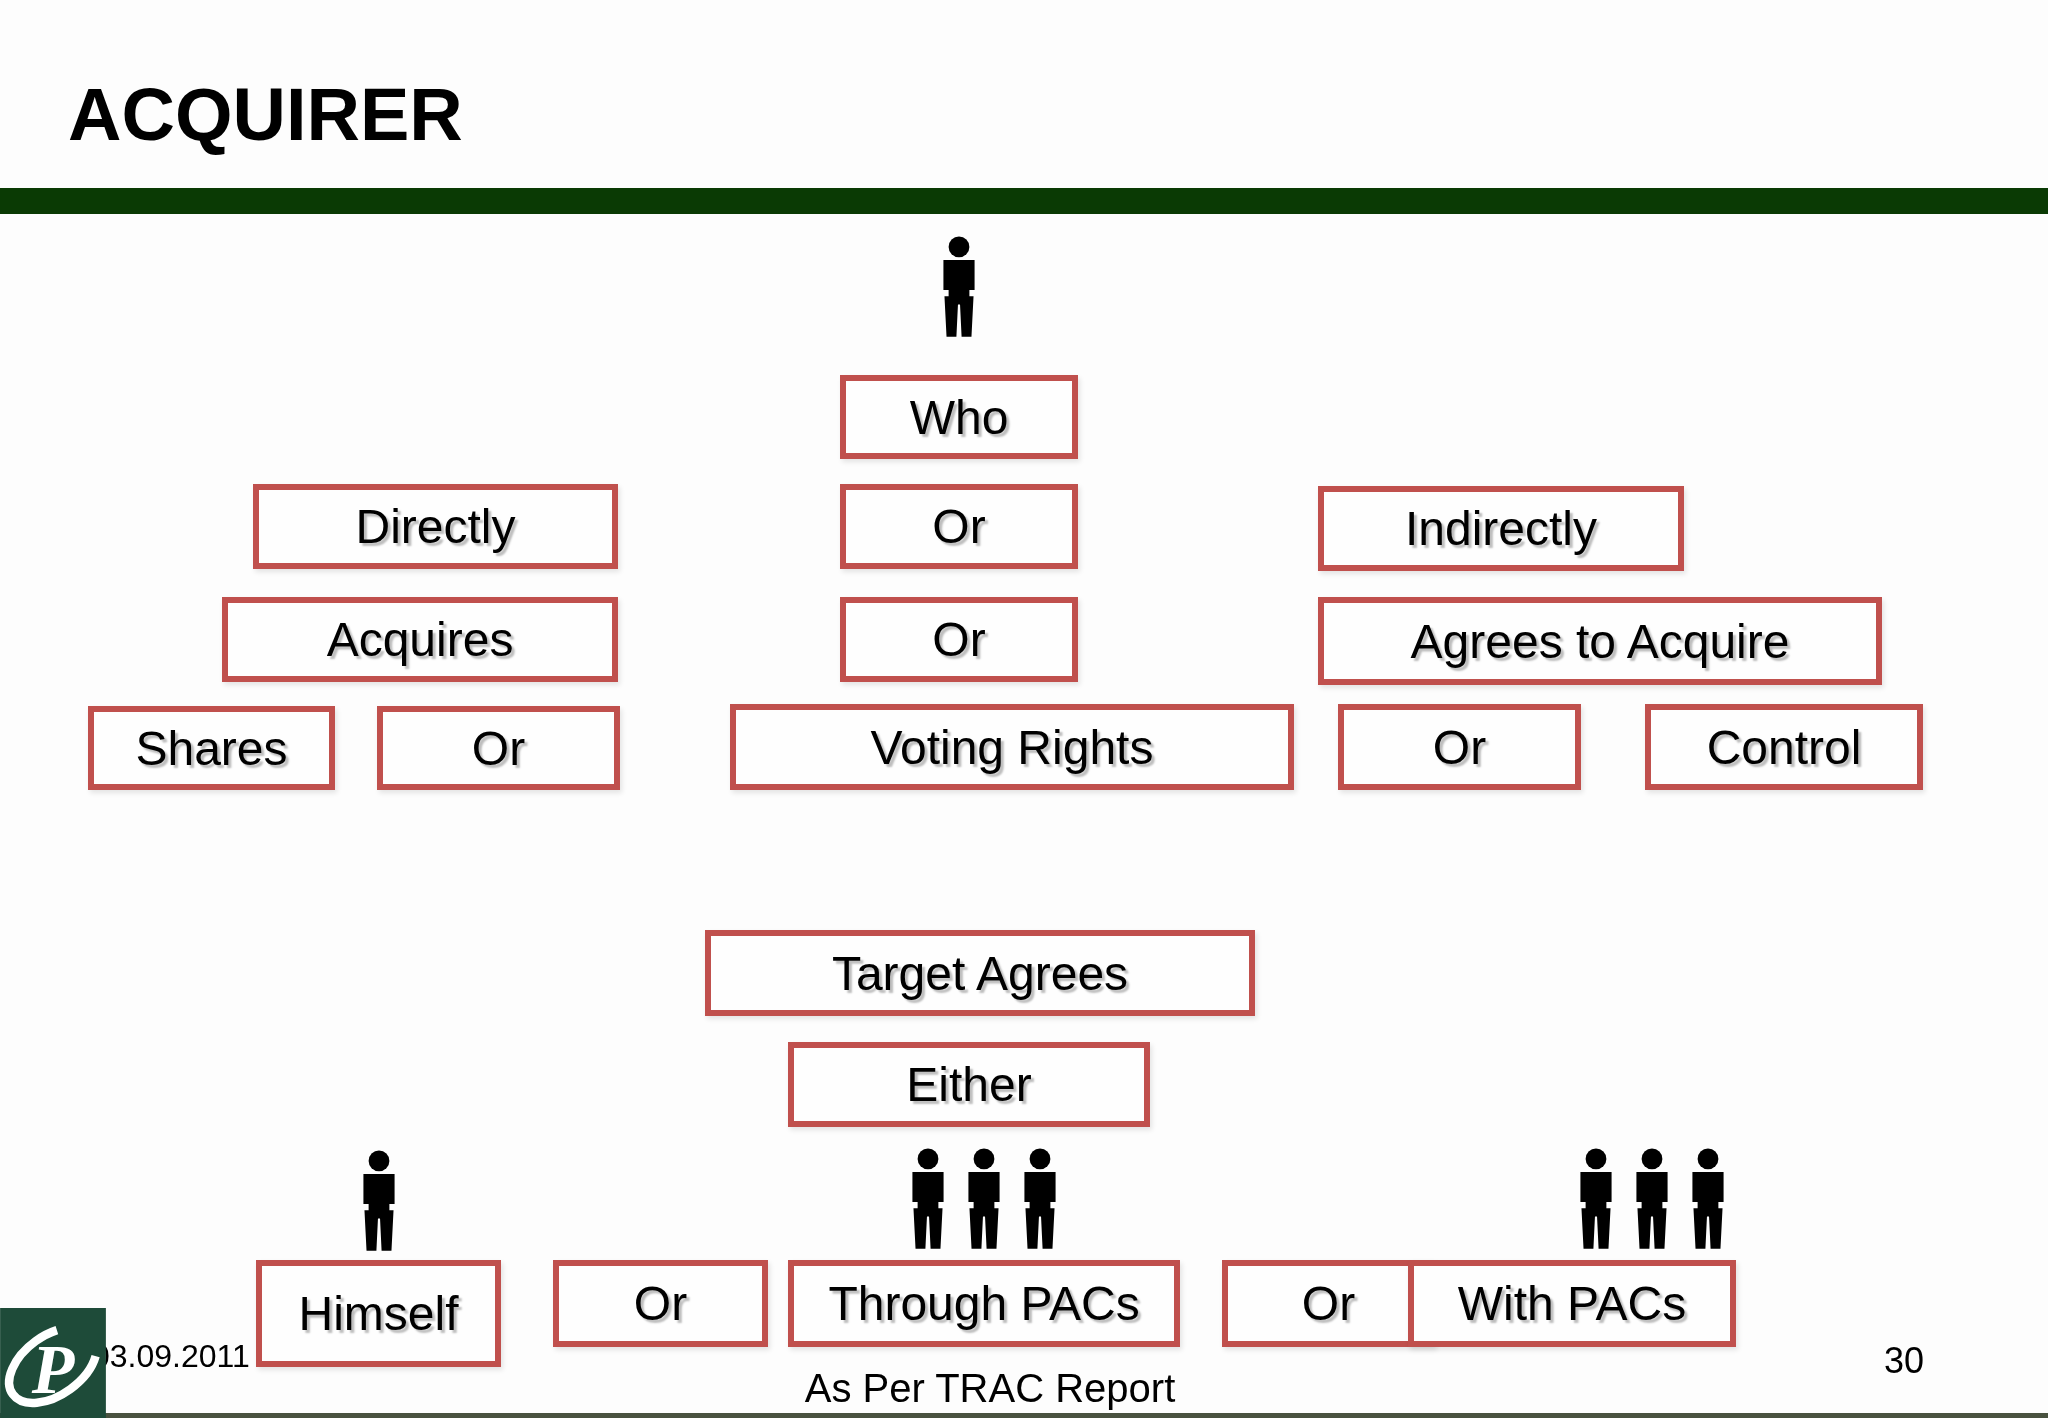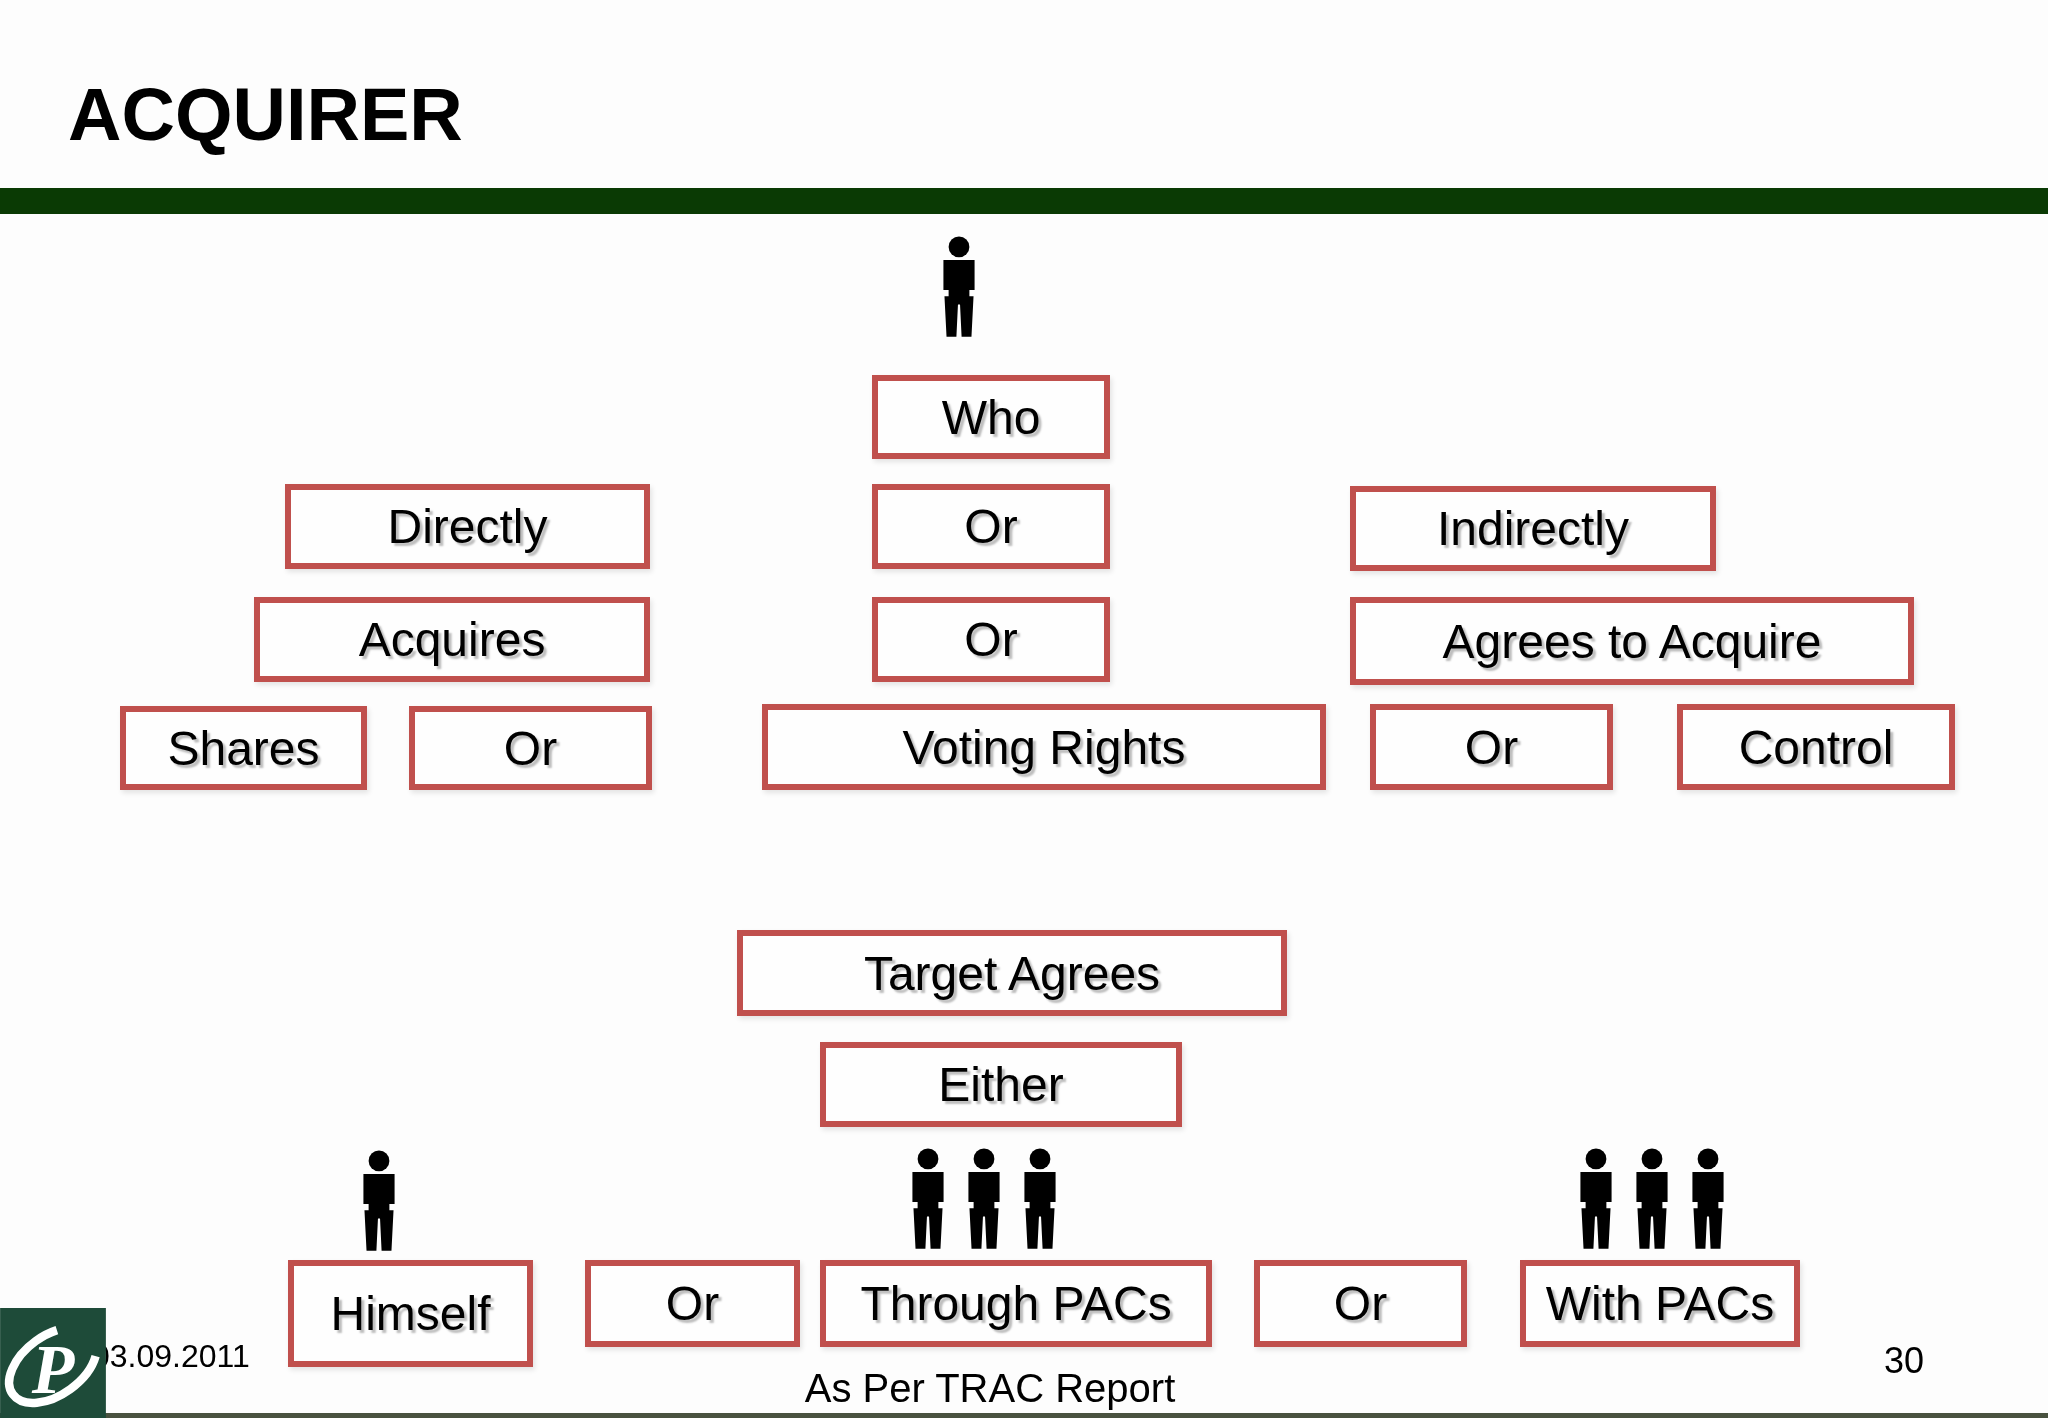--- a/index.html
+++ b/index.html
@@ -15,21 +15,20 @@
     position:absolute;left:0;top:188px;width:100%;height:26px;background:#0a3a04;
   }
   .bottom-edge{
     position:absolute;left:0;bottom:0;width:100%;height:5px;background:#49523f;
   }
   .node{
     position:absolute;box-sizing:border-box;border:6px solid #c0504d;background:#fefefe;
     display:flex;align-items:center;justify-content:center;
     font-size:48px;color:#000;text-shadow:3px 3px 2px #bdbdbd;
     box-shadow:2px 3px 5px rgba(0,0,0,0.10);
-    margin-left:32px;
   }
   .person{display:inline-block;line-height:0;}
   .person svg{width:50px;height:108px;}
   .person-single{position:absolute;}
   .person-group{position:absolute;display:flex;gap:6px;}
   .footer-date{position:absolute;left:92px;top:1338px;font-size:32px;}
   .footer-note{position:absolute;left:740px;top:1366px;width:500px;text-align:center;font-size:40px;}
   .page-number{position:absolute;left:1884px;top:1340px;font-size:36px;}
   .logo{position:absolute;left:0px;top:1308px;width:106px;height:110px;z-index:5;}
   .hidden-defs{position:absolute;width:0;height:0;overflow:hidden;}
@@ -101,21 +100,21 @@
         </svg></span>
     <span class="person"><svg viewBox="0 0 48 104">
           <use href="#person-shape"></use>
         </svg></span>
   </div>
 
   <div class="node" style="left:256px;top:1260px;width:245px;height:107px">Himself</div>
   <div class="node" style="left:553px;top:1260px;width:215px;height:87px">Or</div>
   <div class="node" style="left:788px;top:1260px;width:392px;height:87px">Through PACs</div>
   <div class="node" style="left:1222px;top:1260px;width:213px;height:87px">Or</div>
-  <div class="node" style="left:1488px;top:1260px;width:280px;height:87px">With PACs</div>
+  <div class="node" style="left:1408px;top:1260px;width:328px;height:87px">With PACs</div>
 
   <svg class="logo" viewBox="0 0 100 104">
     <rect x="0" y="0" width="100" height="104" fill="#1e4b39"></rect>
     <ellipse cx="50" cy="54" rx="47" ry="28" fill="none" stroke="#ffffff" stroke-width="8" stroke-dasharray="182 56" stroke-dashoffset="-20" transform="rotate(-36 50 54)"></ellipse>
     <text x="30" y="80" font-size="66" font-style="italic" font-weight="bold" font-family="Liberation Serif, serif" fill="#ffffff">P</text>
   </svg>
 
   <div class="footer-date">03.09.2011</div>
   <div class="footer-note">As Per TRAC Report</div>
   <div class="page-number">30</div>

